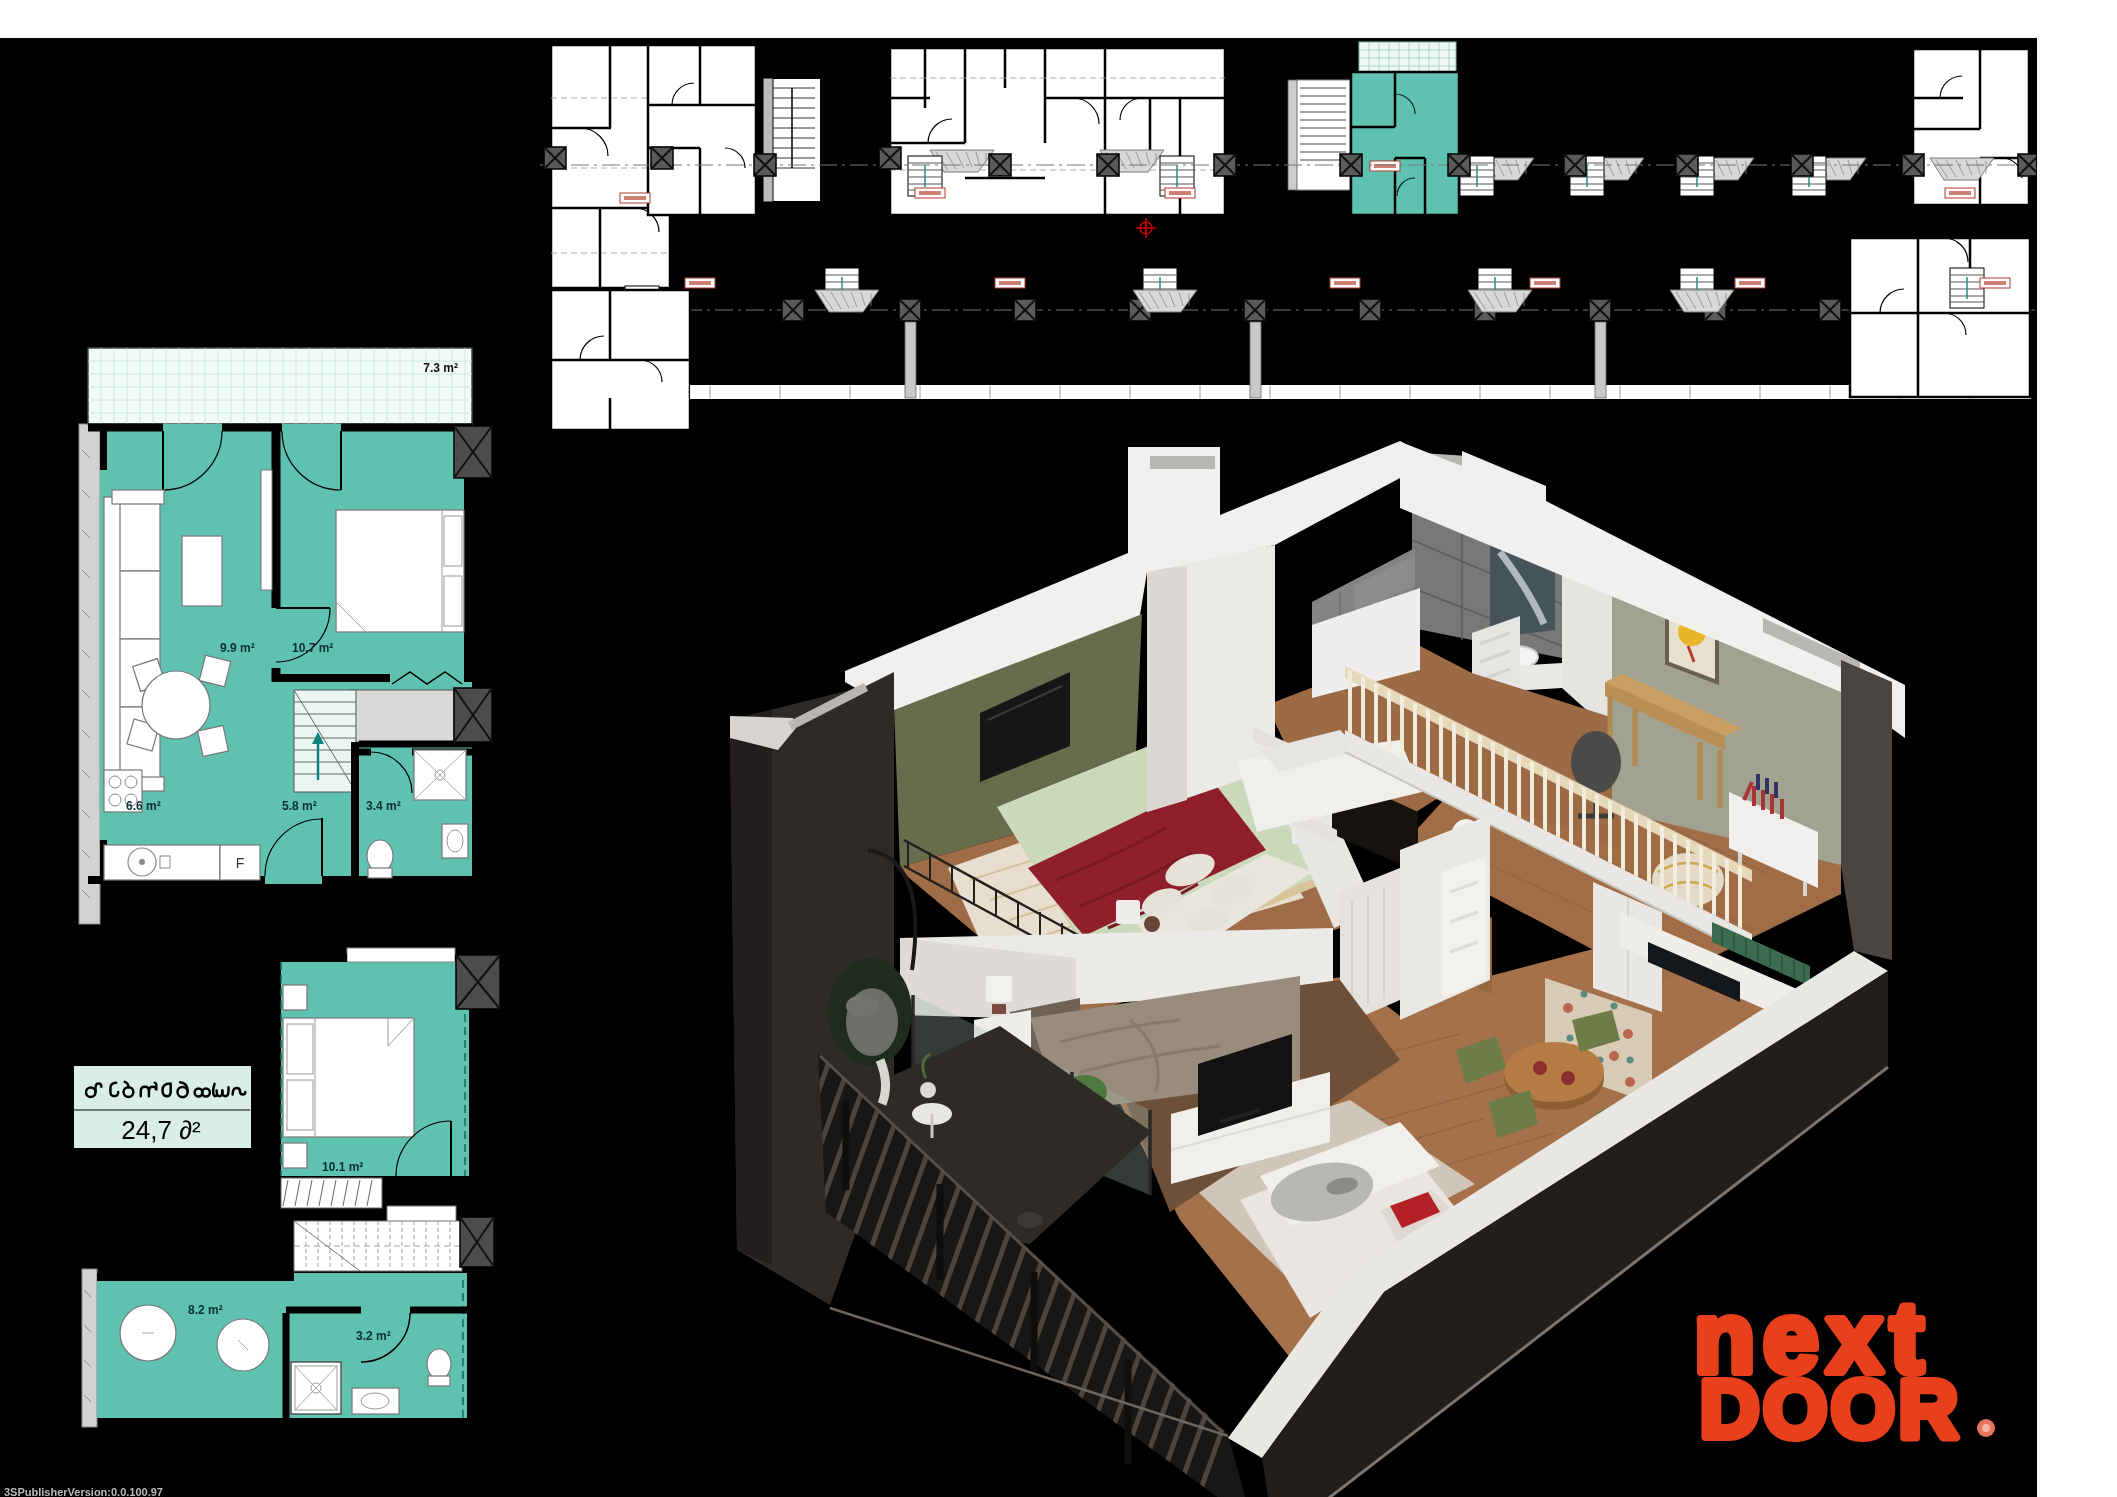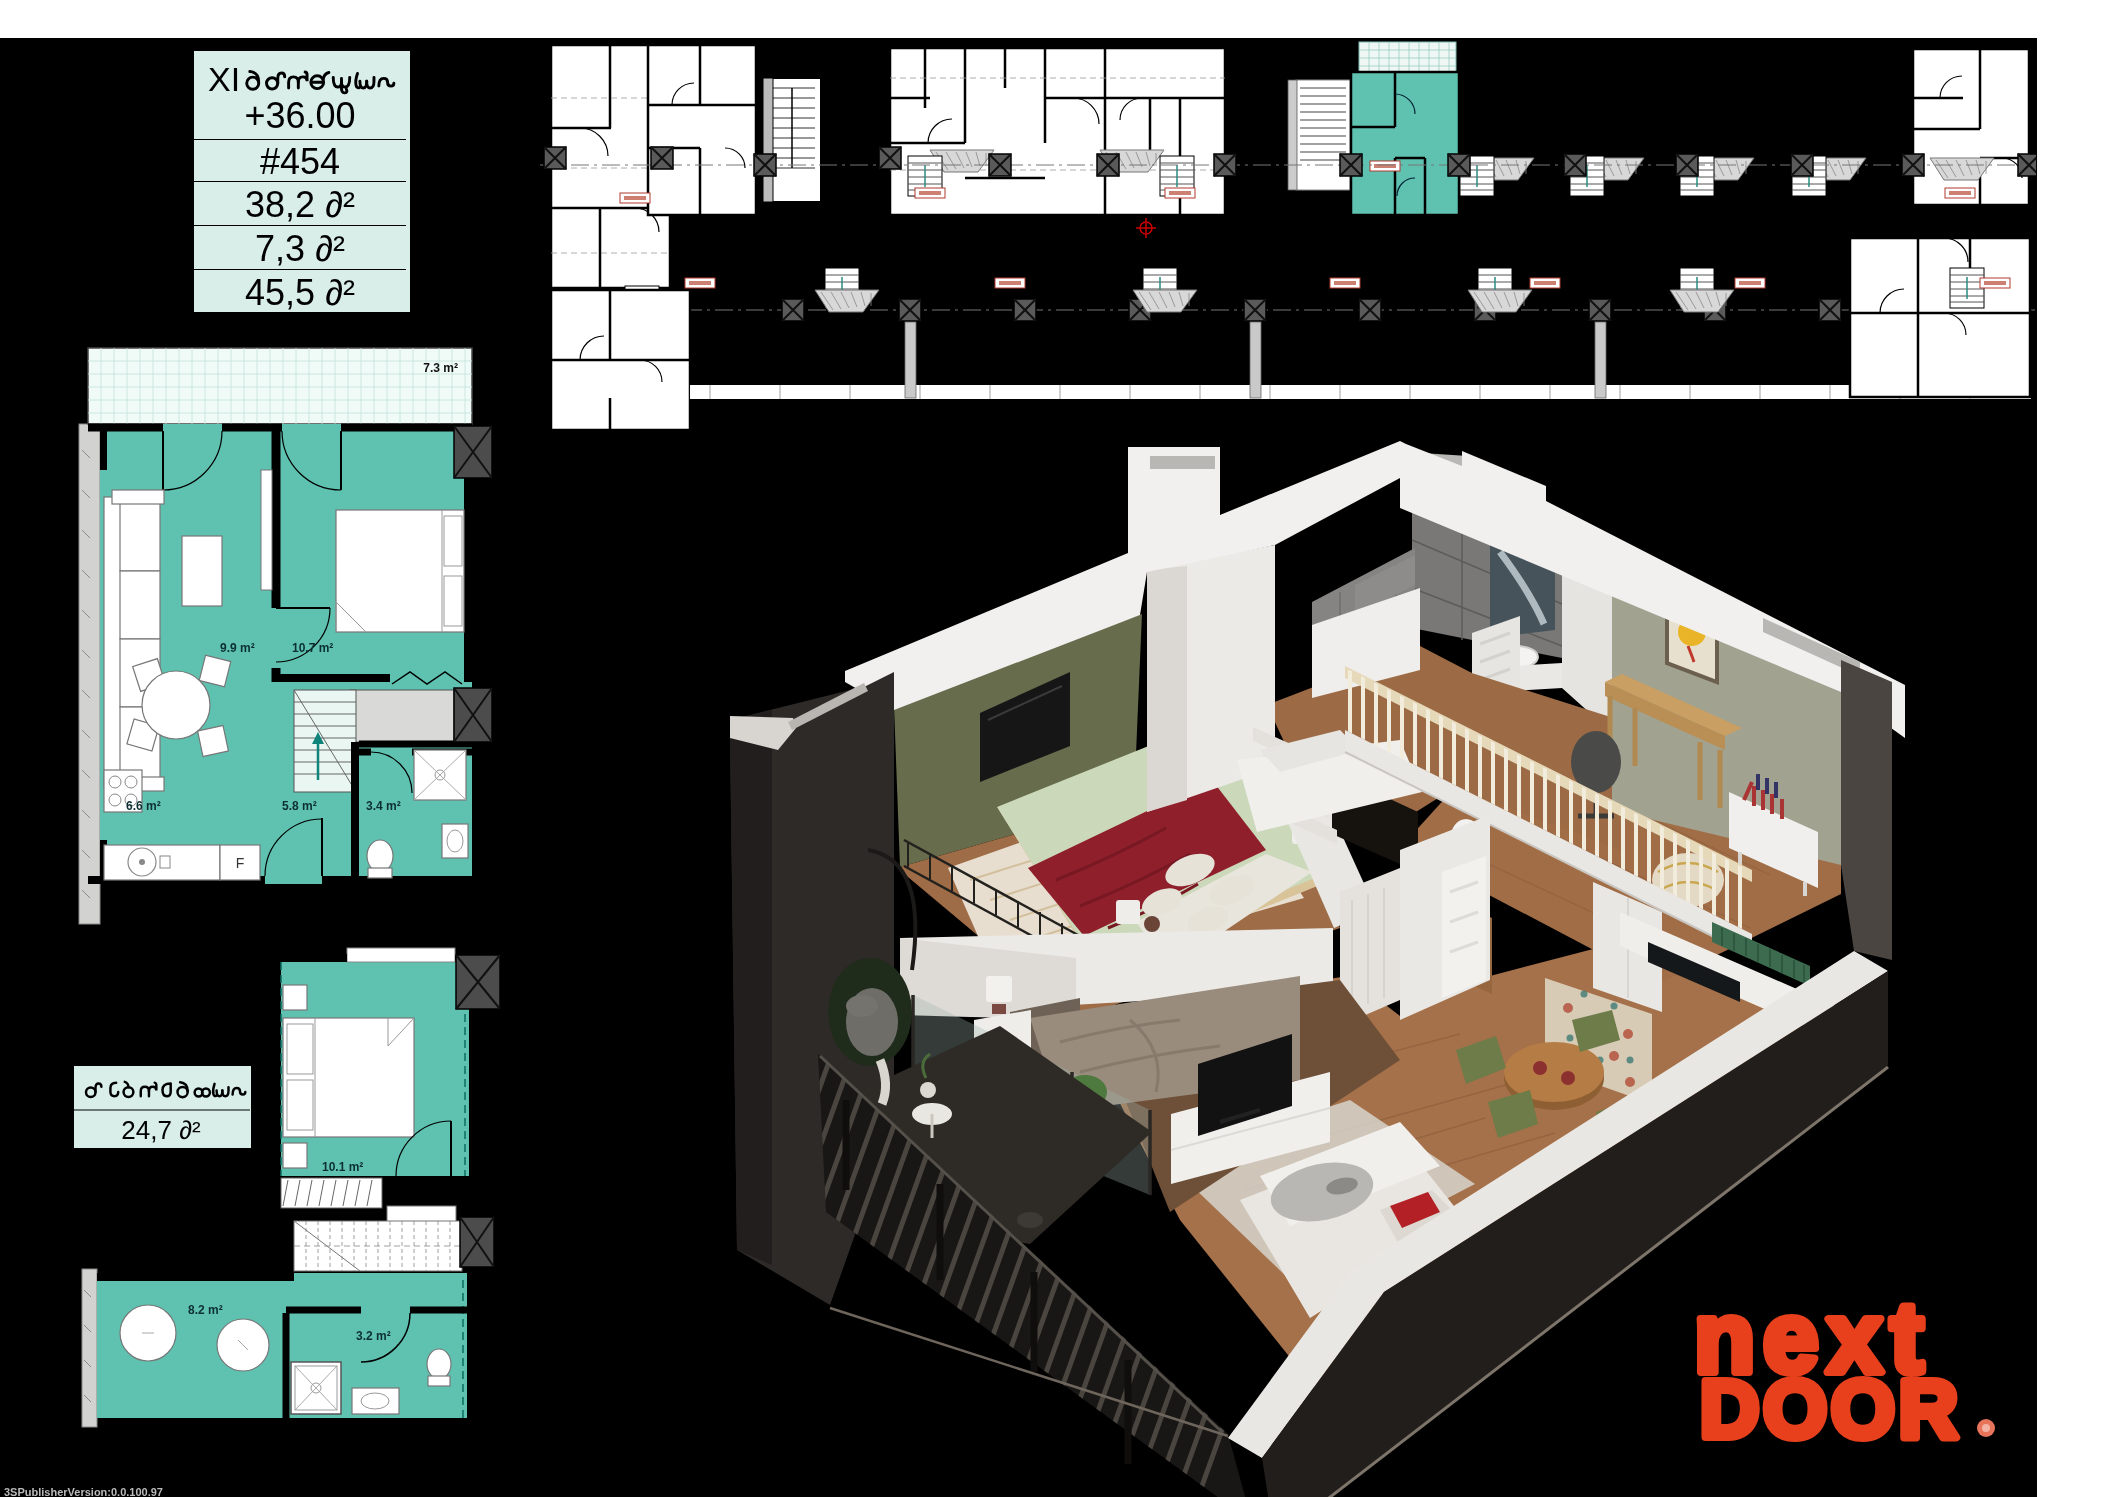--- a/index.html
+++ b/index.html
@@ -80,36 +80,20 @@
           <use href="#g_l" x="154"></use>
           <use href="#g_i" x="177"></use>
         </g>
 </defs>
 </svg>
 
 <div class="abs" style="left:0;top:0;width:2117px;height:38px;background:#ffffff"></div>
 
 <div class="abs" style="left:2037px;top:0;width:80px;height:1497px;background:#ffffff"></div>
 
-<div class="abs" style="left:192px;top:49px;width:216px;height:261px;background:#d9eee9;border:2px solid #000;">
-
-  <svg class="abs" style="left:0;top:0" width="212" height="88" viewBox="0 0 212 88">
-    <text x="14" y="40" font-size="34" fill="#000">XI</text>
-    <use href="#w_sartuli" transform="translate(50,38) scale(0.97)"></use>
-    <text x="106" y="77" font-size="36" text-anchor="middle" fill="#000">+36.00</text>
-  </svg>
-
-  <div class="abs" style="left:0;top:88px;width:212px;height:42px;border-top:1.5px solid #000;font-size:36px;text-align:center;line-height:44px;">#454</div>
-
-  <div class="abs" style="left:0;top:130px;width:212px;height:44px;border-top:1.5px solid #000;font-size:36px;text-align:center;line-height:46px;">38,2 ∂²</div>
-
-  <div class="abs" style="left:0;top:174px;width:212px;height:44px;border-top:1.5px solid #000;font-size:36px;text-align:center;line-height:46px;">7,3 ∂²</div>
-
-  <div class="abs" style="left:0;top:218px;width:212px;height:43px;border-top:1.5px solid #000;font-size:36px;text-align:center;line-height:46px;">45,5 ∂²</div>
-</div>
 
 <svg id="bplan" class="abs" style="left:540px;top:38px" width="1496px" height="392px" viewBox="0 0 1496 392">
 <rect x="0" y="0" width="1496" height="392" fill="#000"></rect>
 <defs>
 <g id="col">
           <rect x="-11" y="-11" width="22" height="22" fill="#5a5a5a" stroke="#000" stroke-width="1.5"></rect>
           <path d="M-11,-11 L11,11 M11,-11 L-11,11" stroke="#111" stroke-width="2"></path>
         </g>
 <g id="stairm">
           <rect x="0" y="0" width="34" height="40" fill="#fff" stroke="#000" stroke-width="1"></rect>

